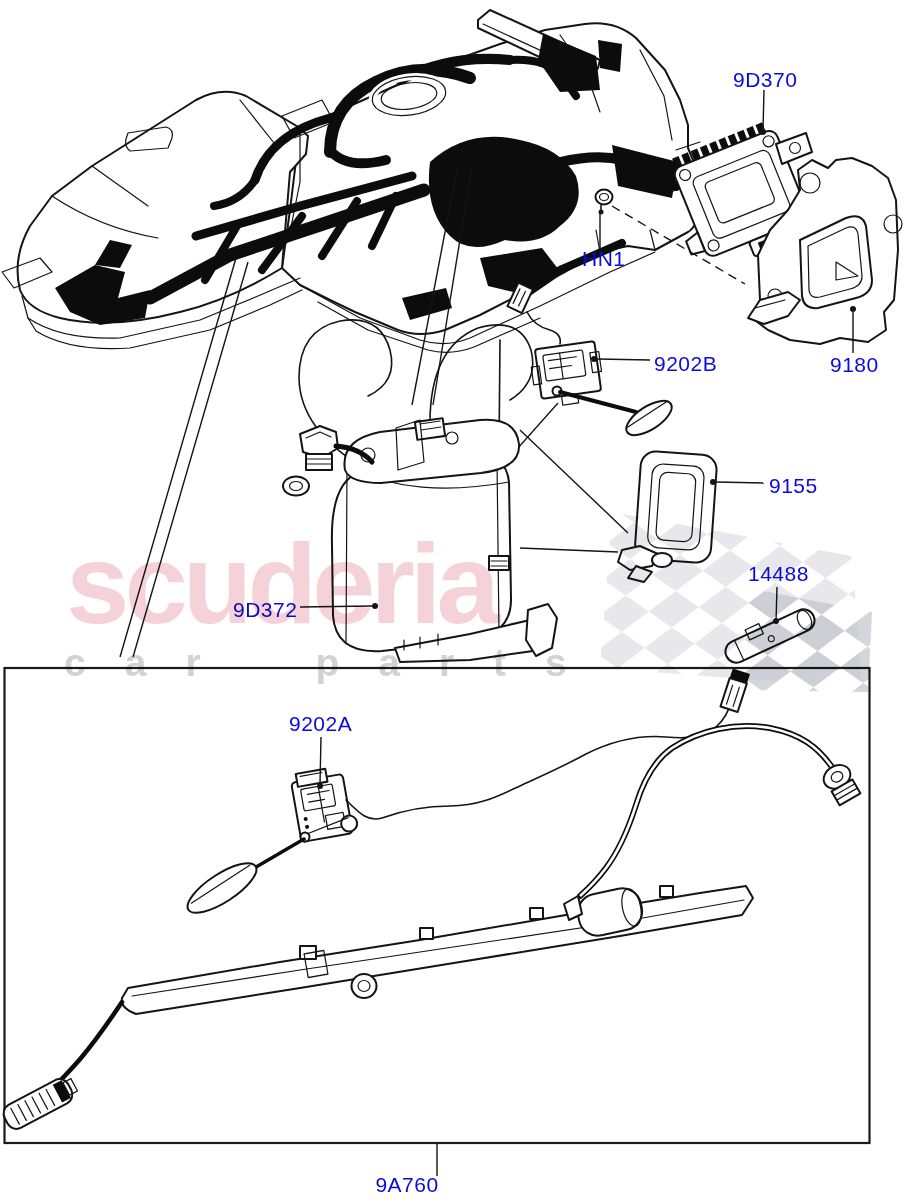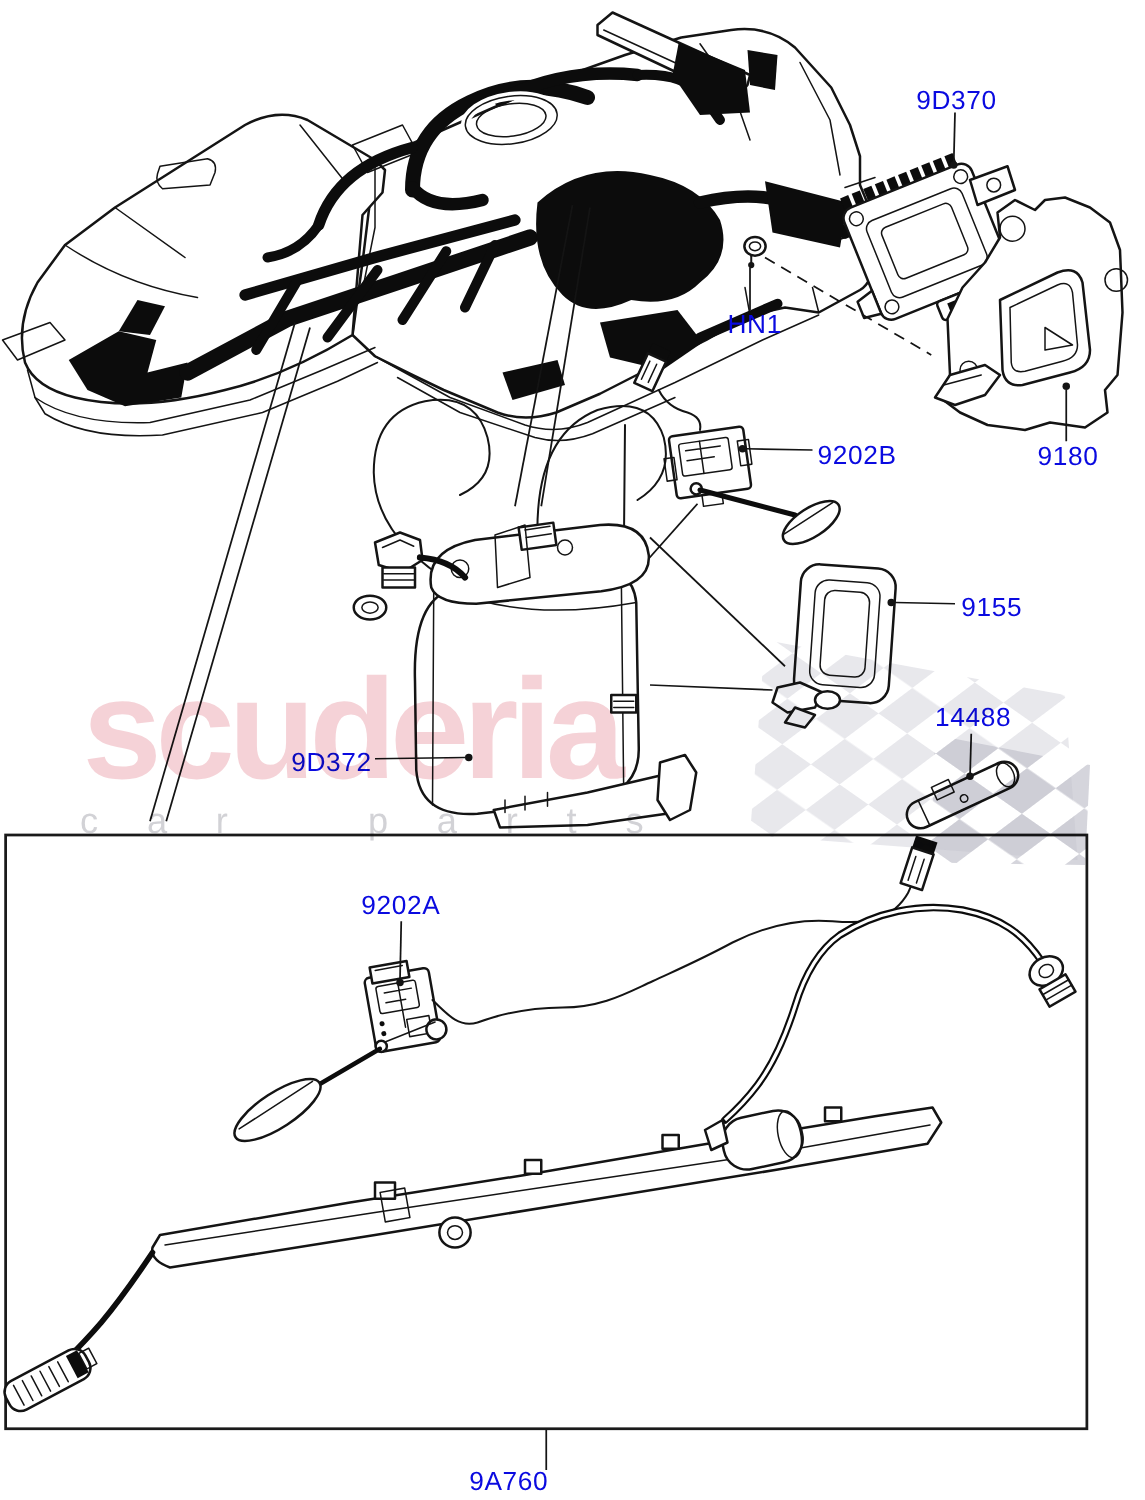--- a/index.html
+++ b/index.html
@@ -23,21 +23,21 @@
     position:absolute;left:0;top:0;width:878px;height:1200px;z-index:2;
     mix-blend-mode:multiply;pointer-events:none;
   }
   .wm-brand{
     position:absolute;left:66px;top:518px;
     font-size:114px;font-weight:bold;letter-spacing:-5px;
     color:rgba(214,66,88,0.24);white-space:nowrap;
   }
   .wm-tagline{
     position:absolute;left:64px;top:641px;
-    font-size:29px;font-weight:normal;letter-spacing:39px;word-spacing:26px;
+    font-size:39px;font-weight:bold;letter-spacing:39px;word-spacing:26px;
     color:rgba(138,138,148,0.38);white-space:nowrap;
   }
   #flag-svg{position:absolute;left:0;top:0;}
 </style>
 </head>
 <body>
 
 <div id="stage">
 
 <svg id="diagram-svg" width="916" height="1200" viewBox="0 0 916 1200">

